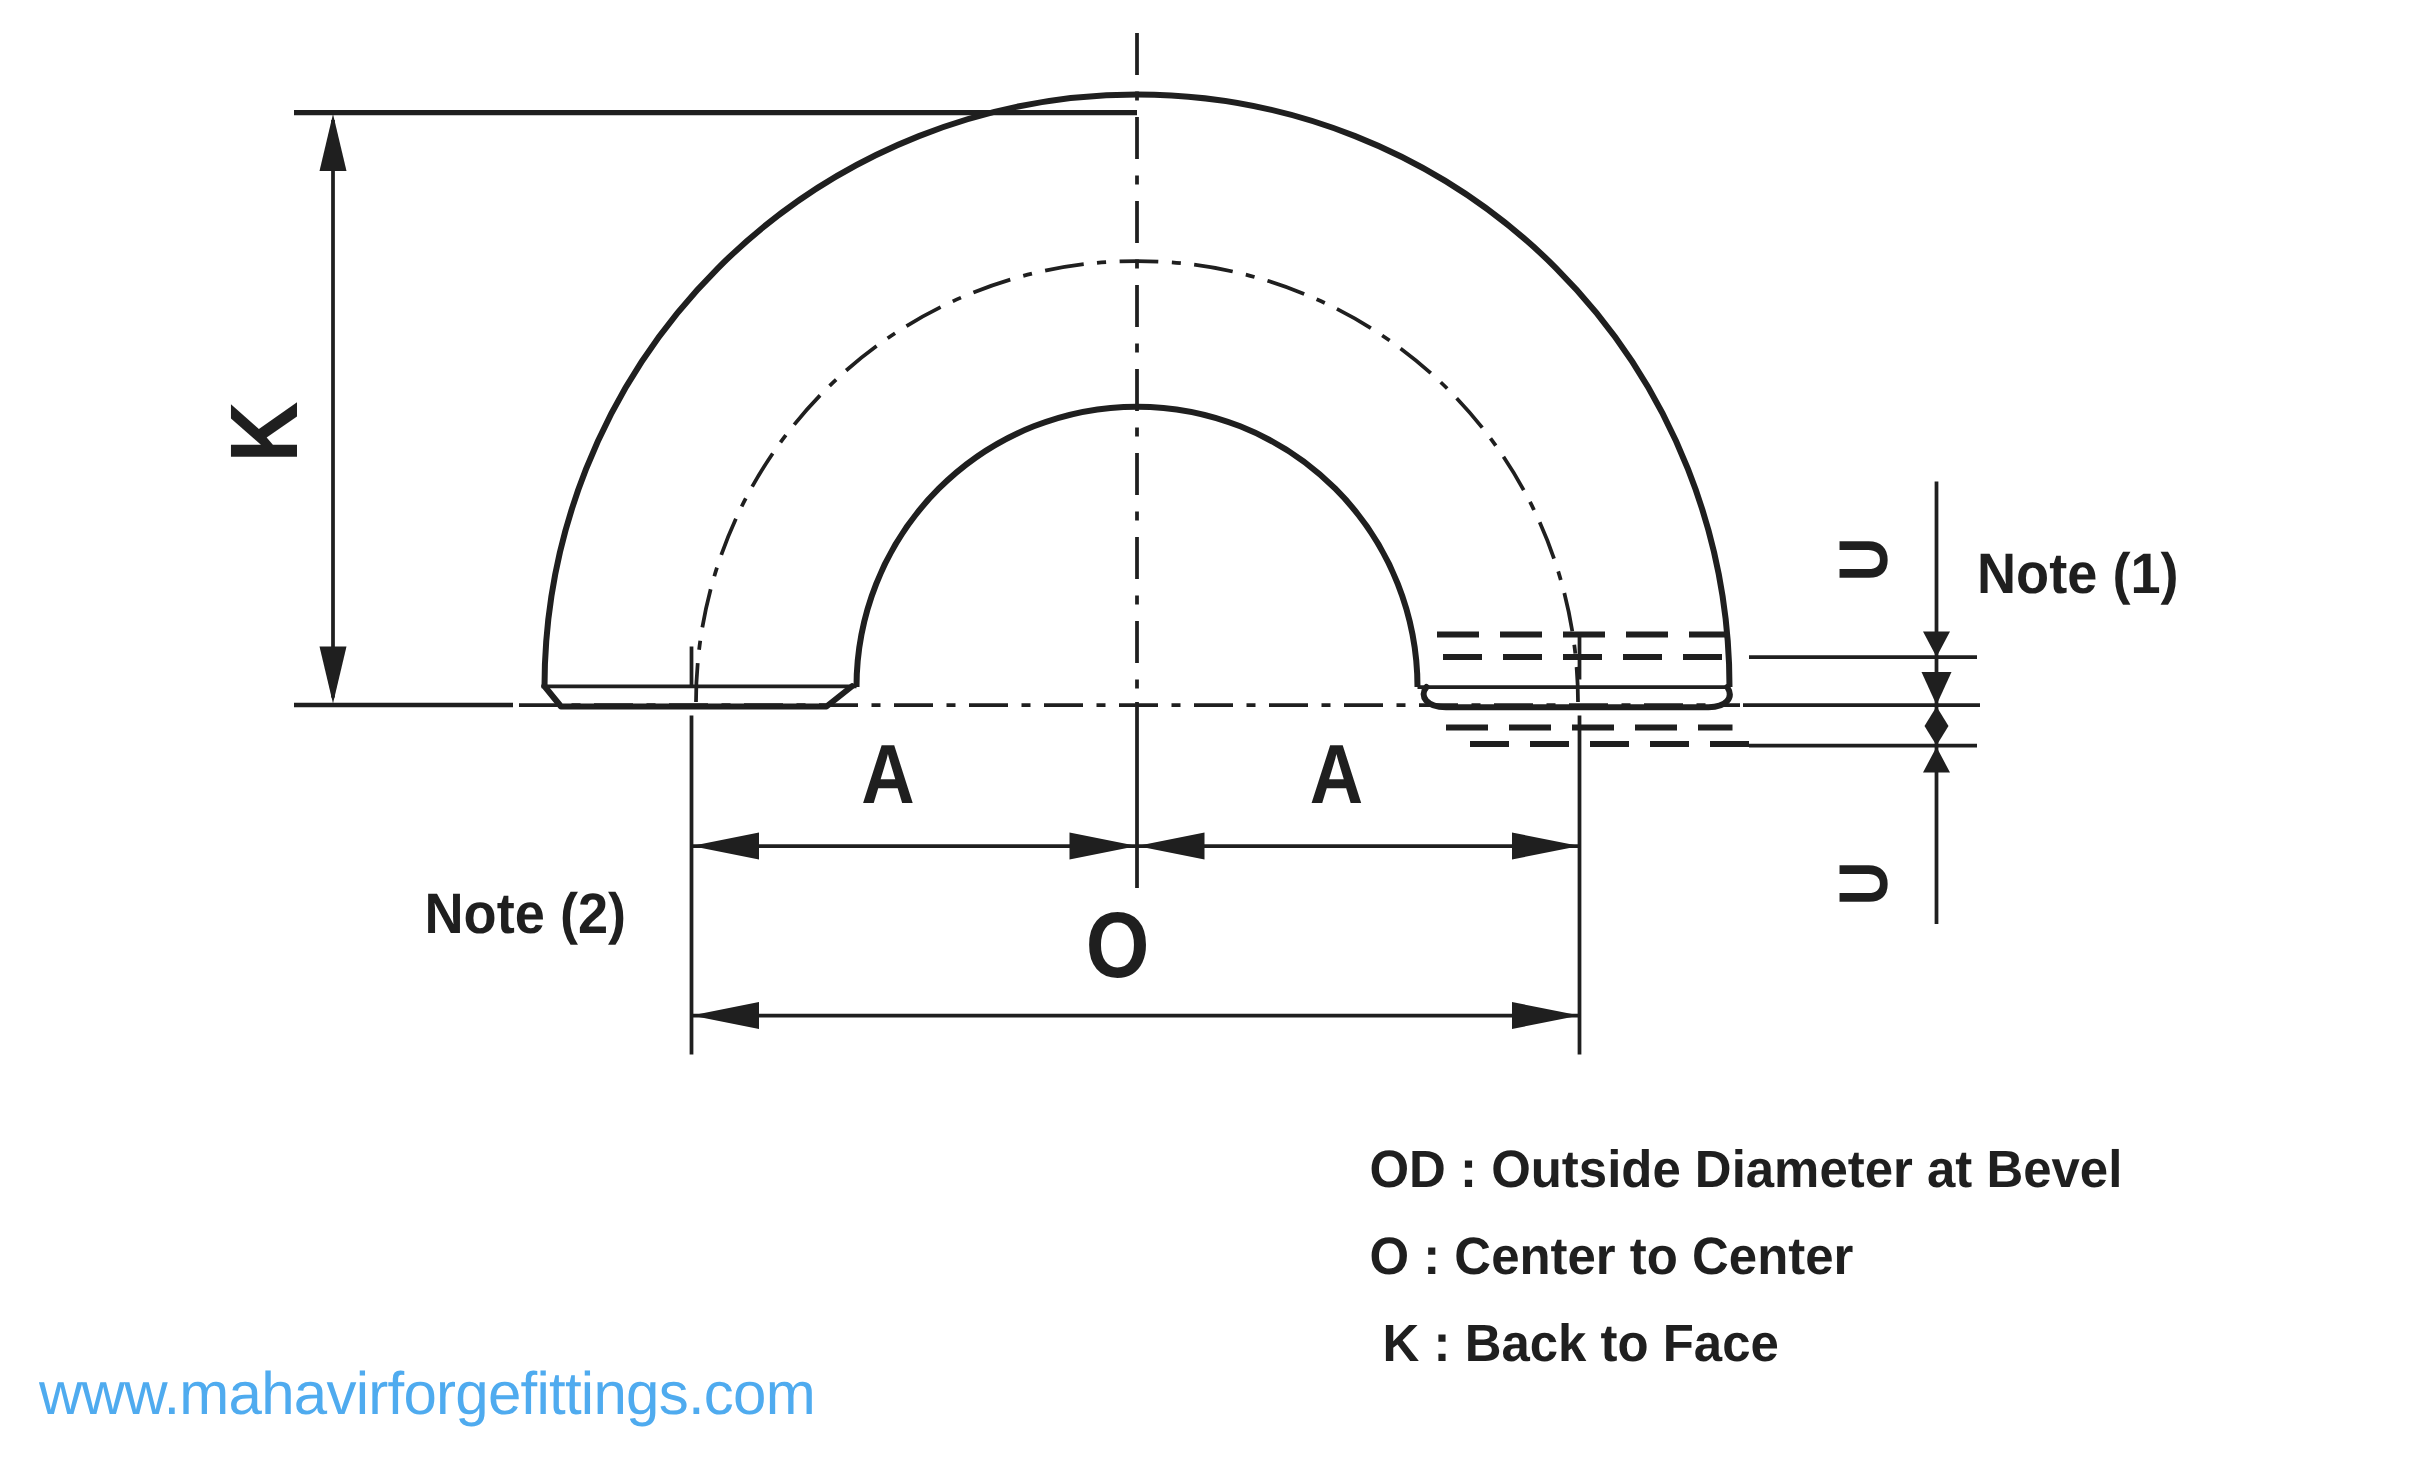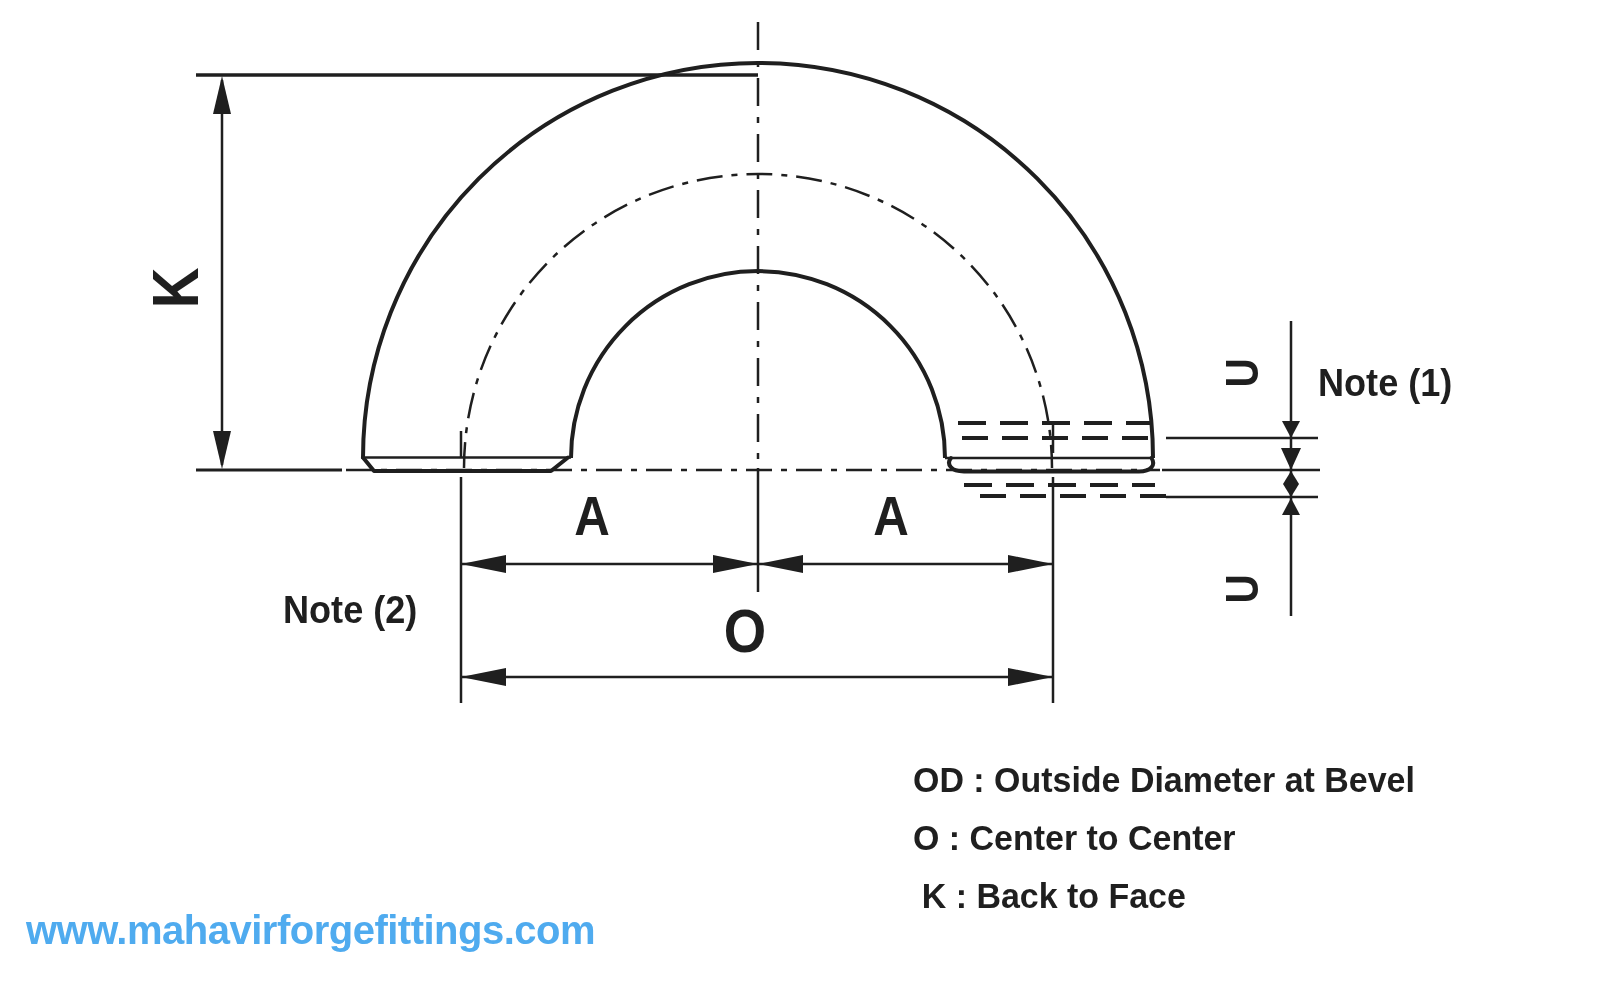--- a/index.html
+++ b/index.html
@@ -23,21 +23,21 @@
   .dim-o { font-size:62px; }
   .dim-u { font-size:46px; }
   .legend {
     position:absolute; left:913px; top:751px; color:var(--line);
     font-weight:700; font-size:35px; line-height:58px; white-space:nowrap;
     transform:scaleX(0.97); transform-origin:left top;
   }
   .legend .lg3 { padding-left:9px; }
   .watermark {
     position:absolute; left:26px; top:930px; transform:translate(0,-50%);
-    color:var(--wm); font-weight:700; font-size:40px; letter-spacing:-0.5px;
+    color:var(--wm); font-weight:400; font-size:40px; letter-spacing:-0.5px;
     white-space:nowrap;
     text-align:center;
   }
 </style>
 </head>
 <body>
 
 <div class="stage">
 
   <svg width="1616" height="984" viewBox="0 0 1616 984" fill="none">

